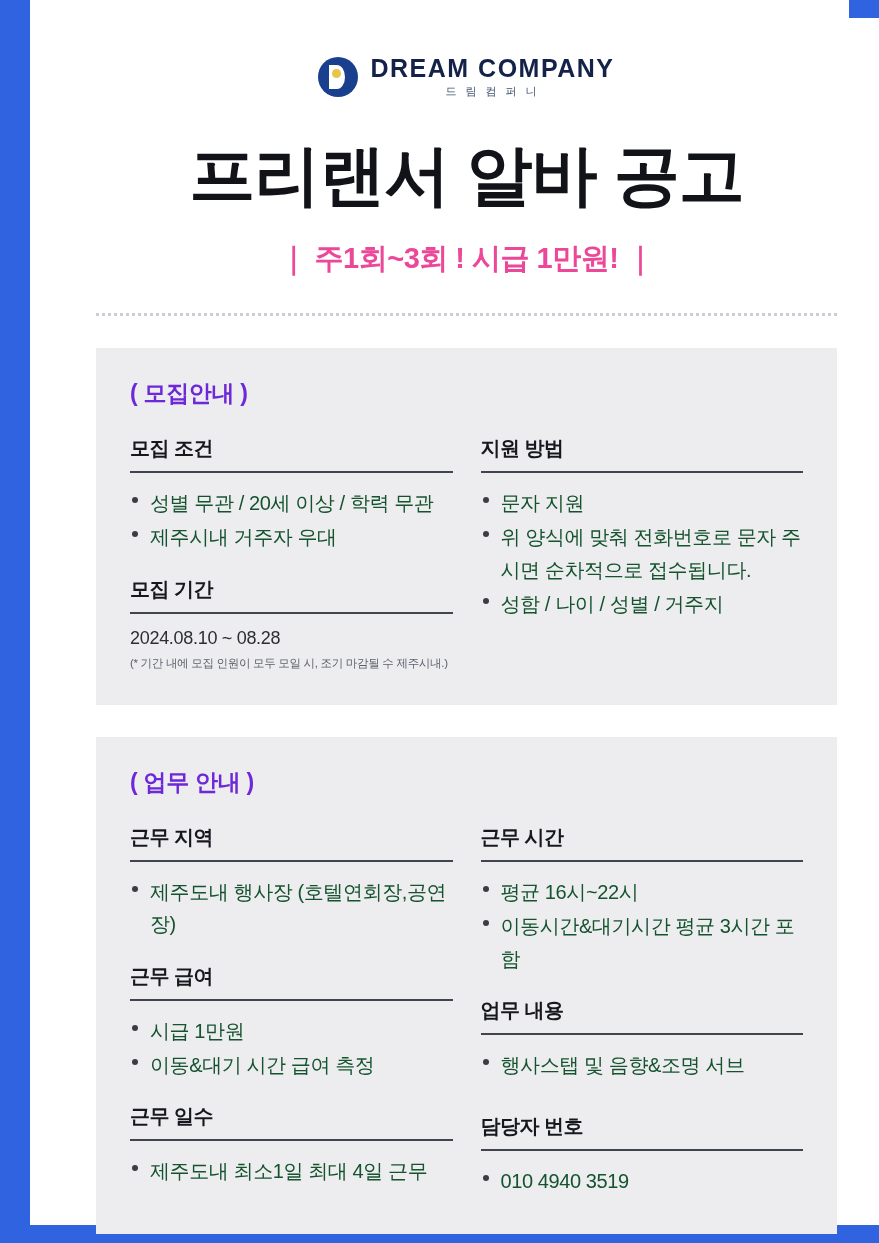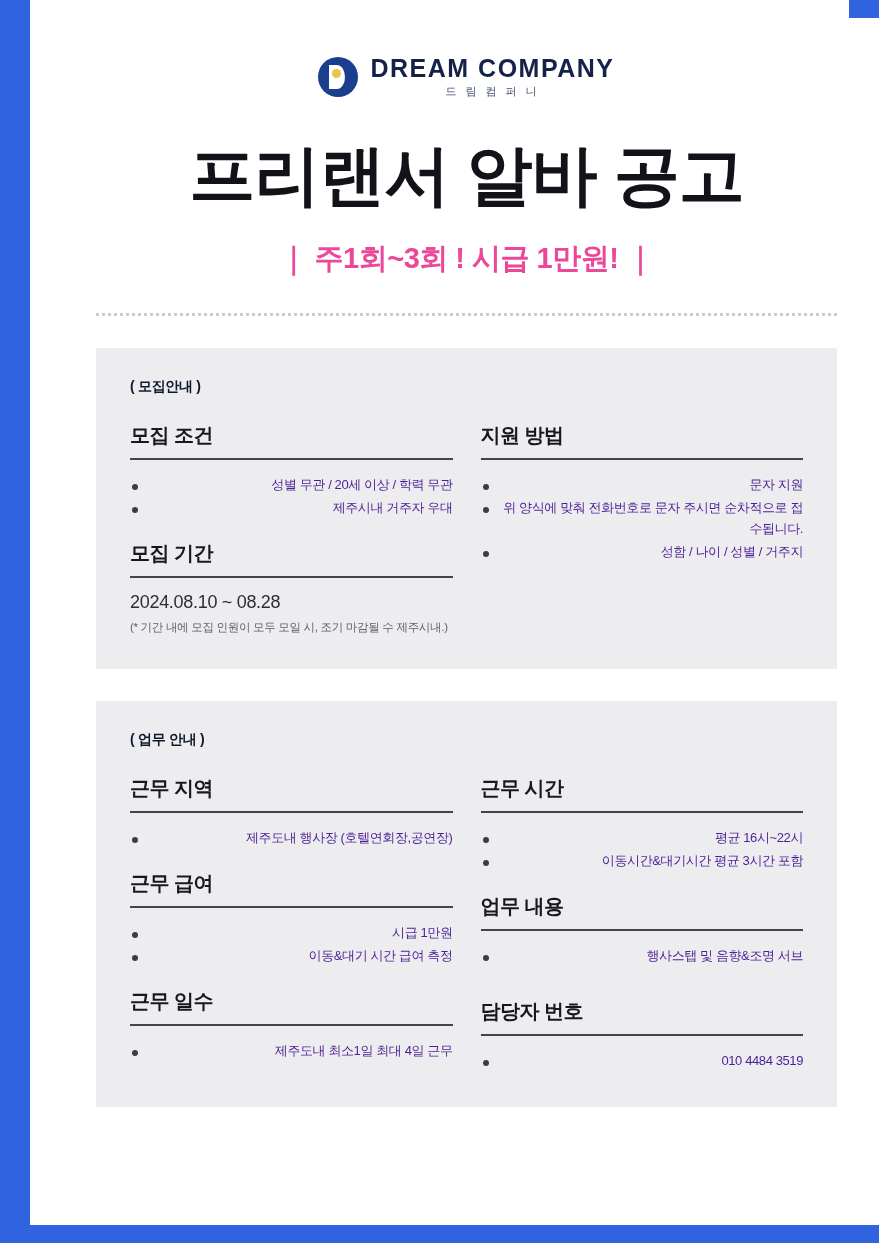--- a/index.html
+++ b/index.html
@@ -110,22 +110,22 @@
     height: 0;
   }
 
   
   .panel {
     margin: 32px 66px 0 66px;
     background: #ededf0;
     padding: 30px 34px 34px 34px;
   }
   .panel-title {
-    color: #0f172a;
-    font-size: 14px;
+    color: #6d28d9;
+    font-size: 23px;
     font-weight: bold;
     margin-bottom: 26px;
     letter-spacing: -0.3px;
   }
 
   .cols {
     display: flex;
     gap: 28px;
   }
   .col { flex: 1 1 0; min-width: 0; }
@@ -142,26 +142,25 @@
     letter-spacing: -0.5px;
   }
 
   ul.items {
     list-style: none;
     margin-top: 14px;
   }
   ul.items li {
     position: relative;
     padding-left: 20px;
-    font-size: 13px;
+    font-size: 20px;
     line-height: 1.62;
-    color: #4c1d95;
+    color: #14532d;
     letter-spacing: -0.4px;
     margin-bottom: 2px;
-    text-align: right;
   }
   ul.items li::before {
     content: "";
     position: absolute;
     left: 2px;
     top: 10px;
     width: 6px; height: 6px;
     border-radius: 50%;
     background: #3a3d44;
   }
@@ -286,21 +285,21 @@
           <ul class="items">
             <li>행사스탭 및 음향&amp;조명 서브</li>
           </ul>
         </div>
 
         <div class="spacer-sm"></div>
 
         <div class="block">
           <div class="block-title">담당자 번호</div>
           <ul class="items">
-            <li>010 4484 3519</li>
+            <li>010 4940 3519</li>
           </ul>
         </div>
 
       </div>
     </div>
   </div>
 
 </div>
 
 </body></html>

